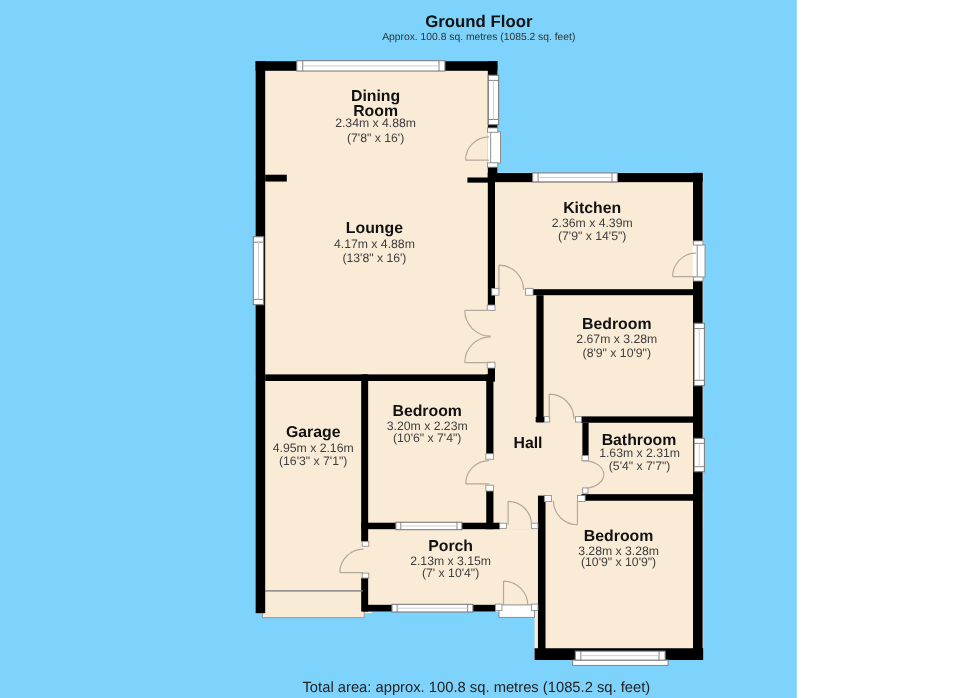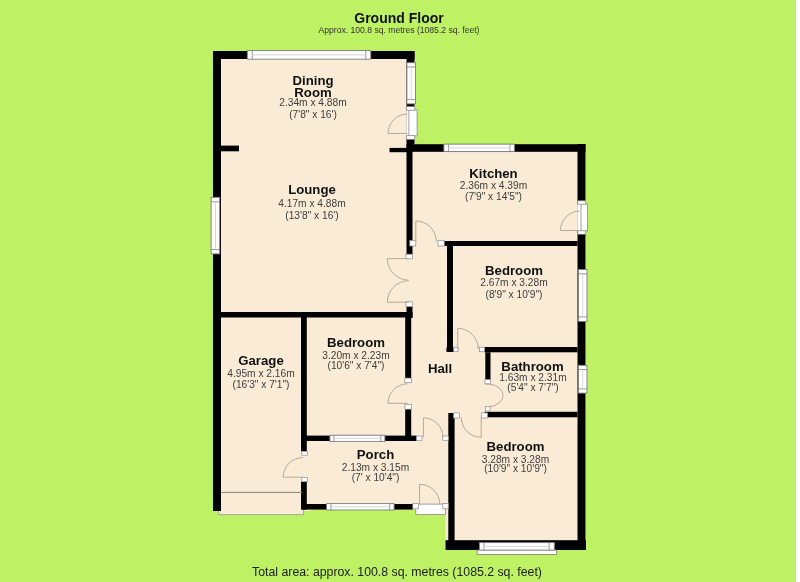--- a/index.html
+++ b/index.html
@@ -1,16 +1,16 @@
 <!DOCTYPE html>
 <html><head>
 <meta charset="utf-8">
 <style>
   html,body{margin:0;padding:0;background:#fff;}
-  #page{width:796px;height:582px;position:relative;background:#bef264;overflow:hidden;}
+  #page{width:664px;height:582px;position:relative;background:#7dd3fc;overflow:hidden;}
   svg{display:block;}
   text{font-family:"Liberation Sans", sans-serif;}
   .rn{font-weight:bold;font-size:13.2px;fill:#111;}
   .dm{font-size:10.2px;fill:#3d3d3d;}
 </style>
 </head>
 <body>
 <div id="page">
 <svg width="800" height="582" viewBox="0 0 800 582">
 

